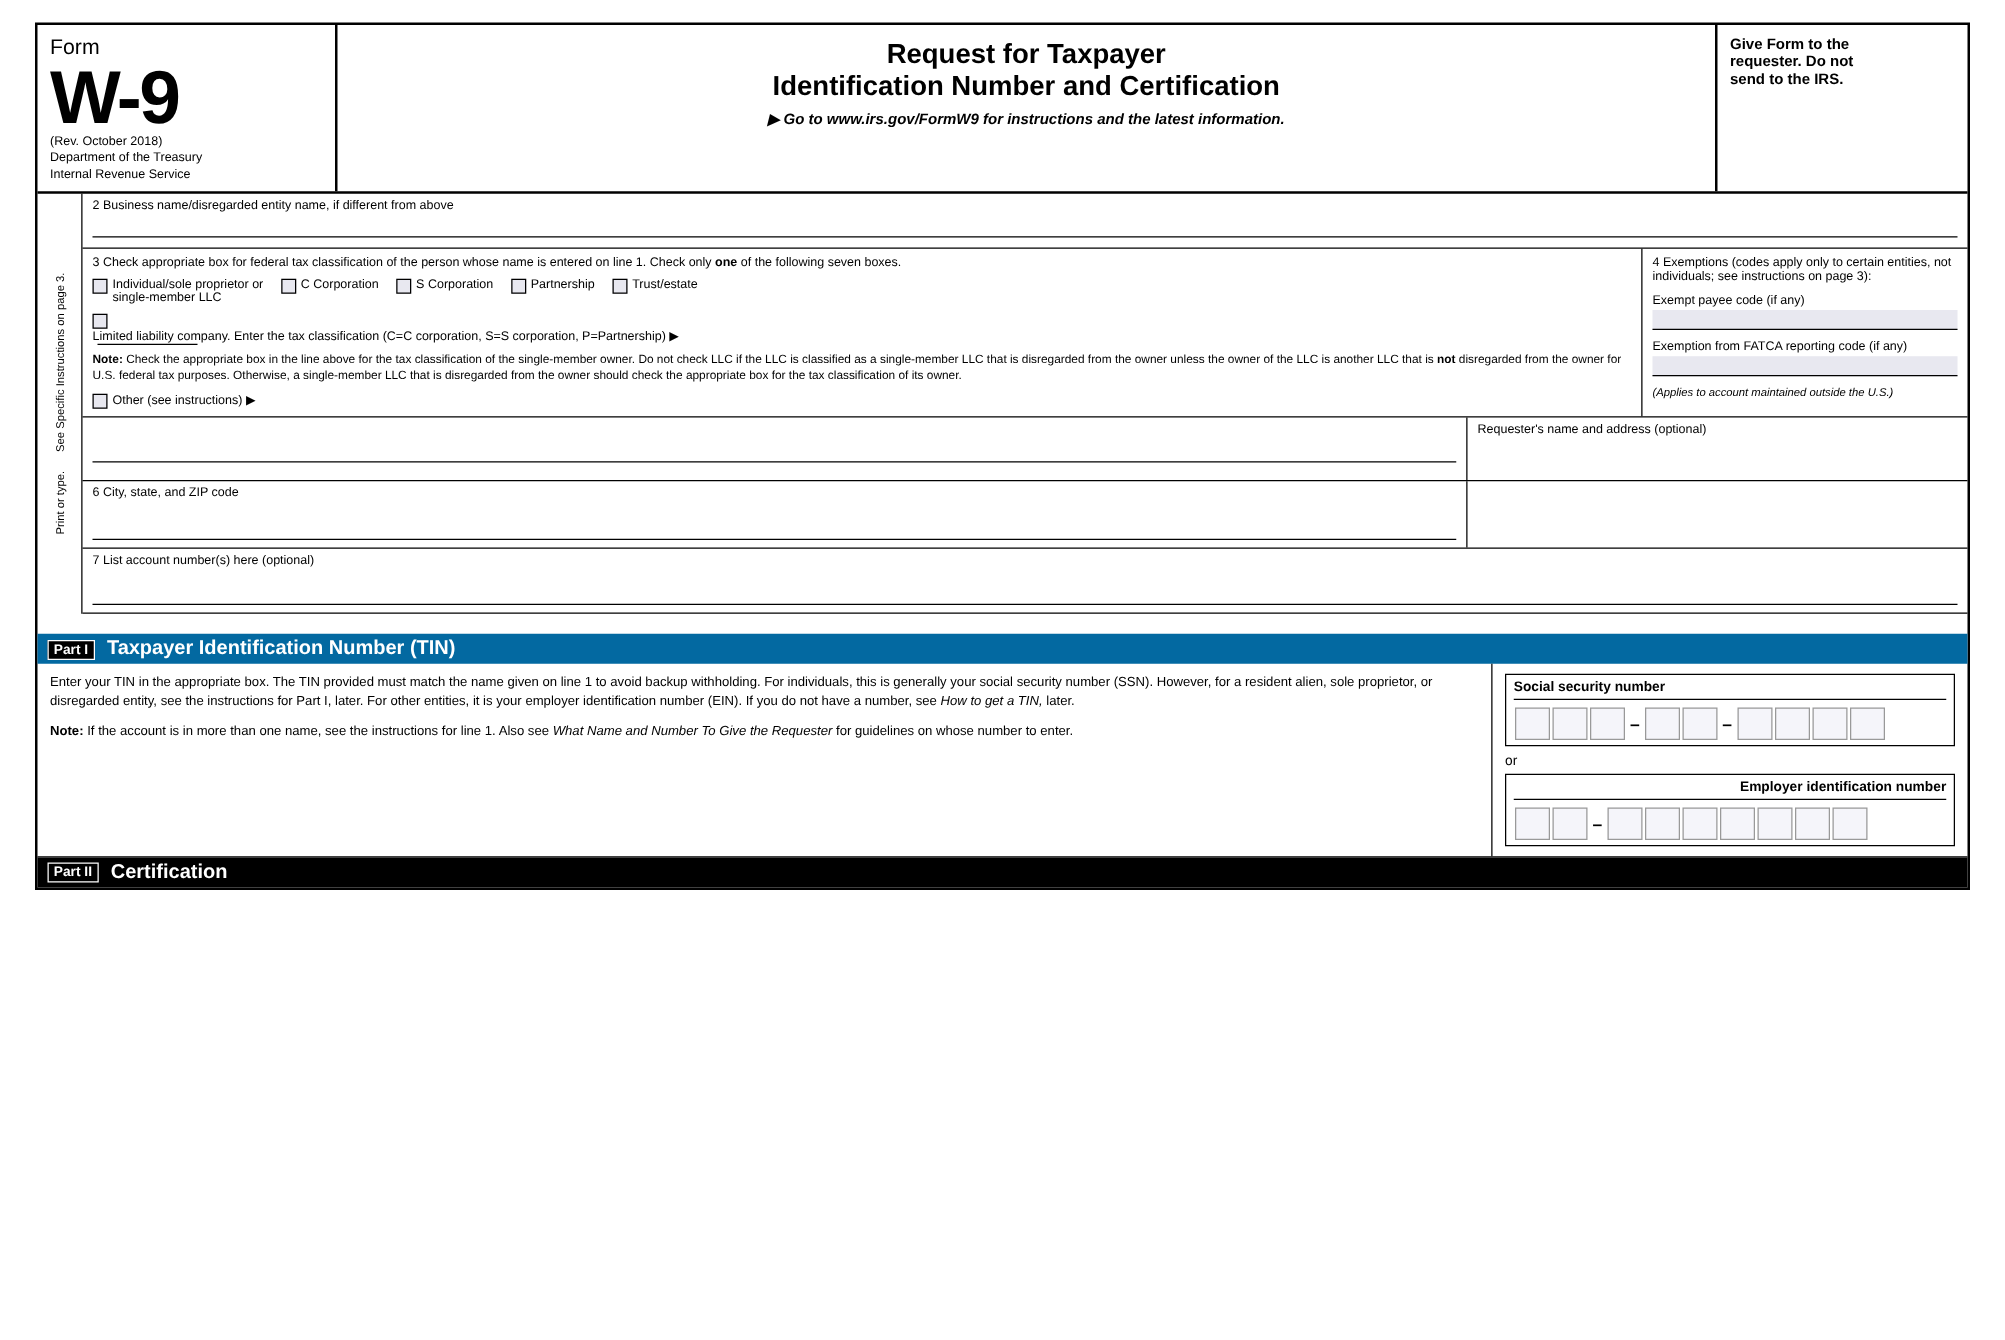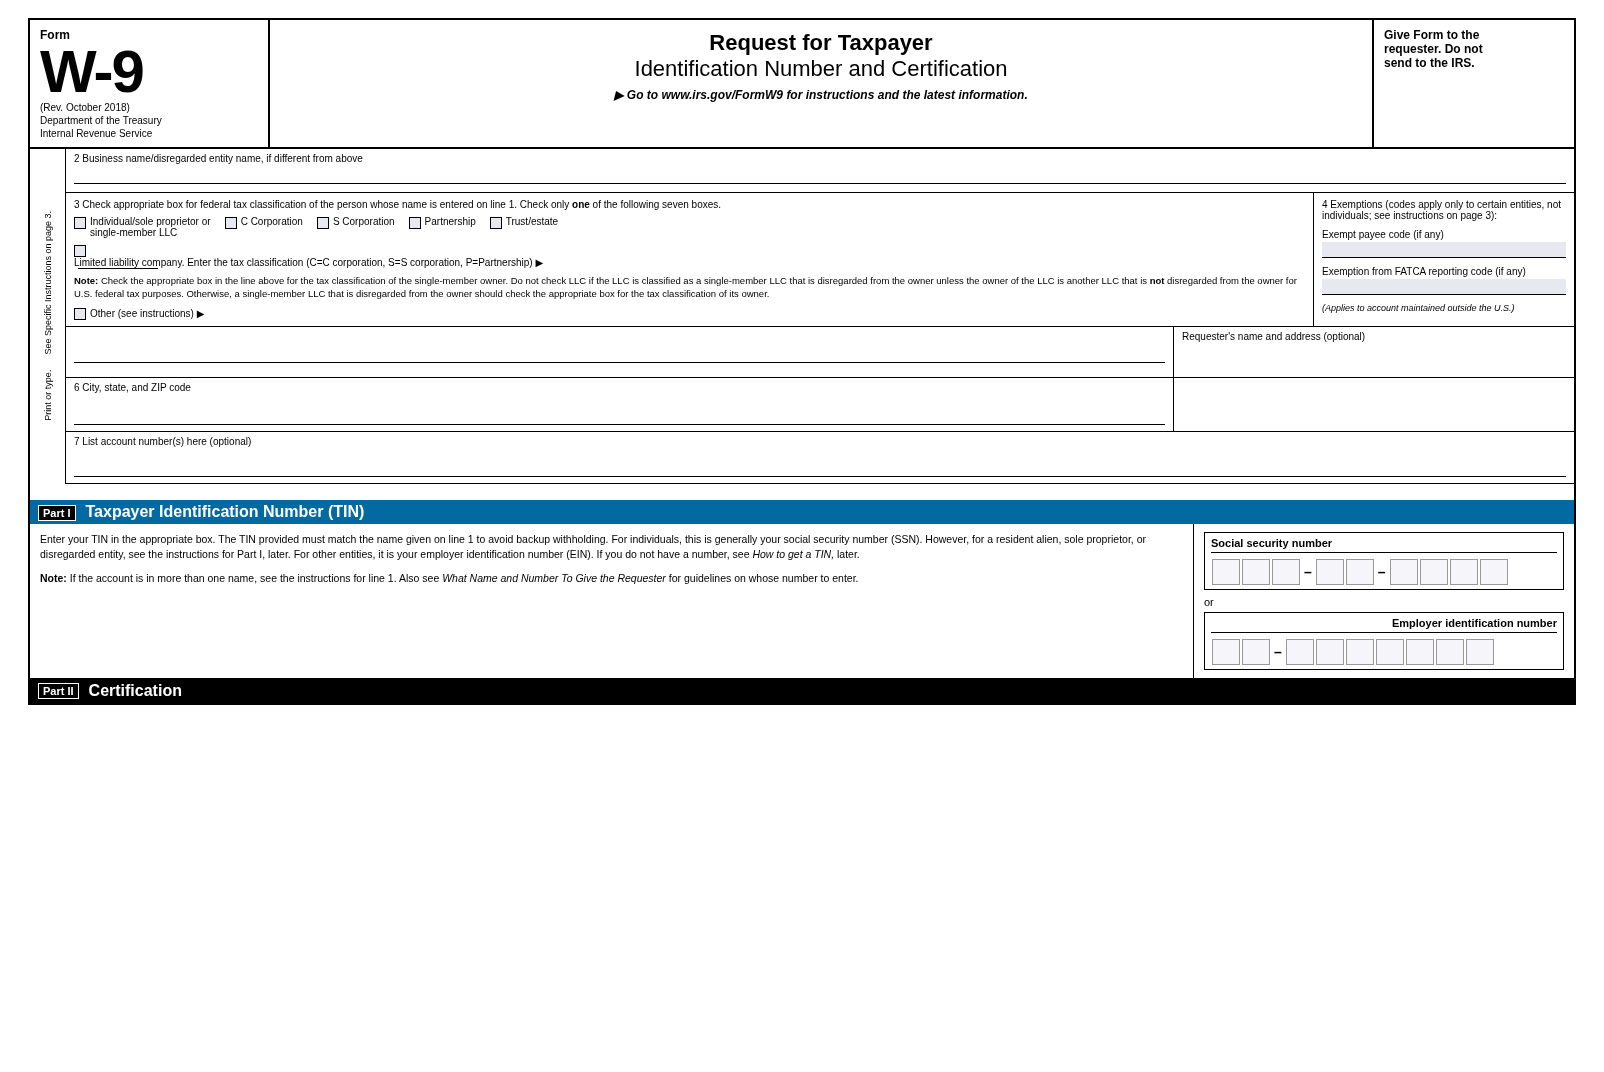--- a/index.html
+++ b/index.html
@@ -21,22 +21,22 @@
       display: flex;
       border-bottom: 2px solid #000;
     }
     .header-left {
       width: 240px;
       min-width: 240px;
       padding: 8px 10px;
       border-right: 2px solid #000;
     }
     .form-label {
-      font-size: 12px;
-      font-weight: bold;
+      font-size: 17px;
+      font-weight: normal;
     }
     .form-number {
       font-size: 60px;
       font-weight: bold;
       line-height: 1;
       letter-spacing: -2px;
     }
     .form-rev {
       font-size: 10px;
     }
@@ -49,21 +49,21 @@
       text-align: center;
       padding: 10px 20px;
       border-right: 2px solid #000;
     }
     .header-title-main {
       font-size: 22px;
       font-weight: bold;
     }
     .header-subtitle {
       font-size: 22px;
-      font-weight: normal;
+      font-weight: bold;
     }
     .header-instruction {
       margin-top: 6px;
       font-size: 12px;
     }
     .header-instruction b {
       font-style: italic;
     }
     .header-right {
       width: 200px;

